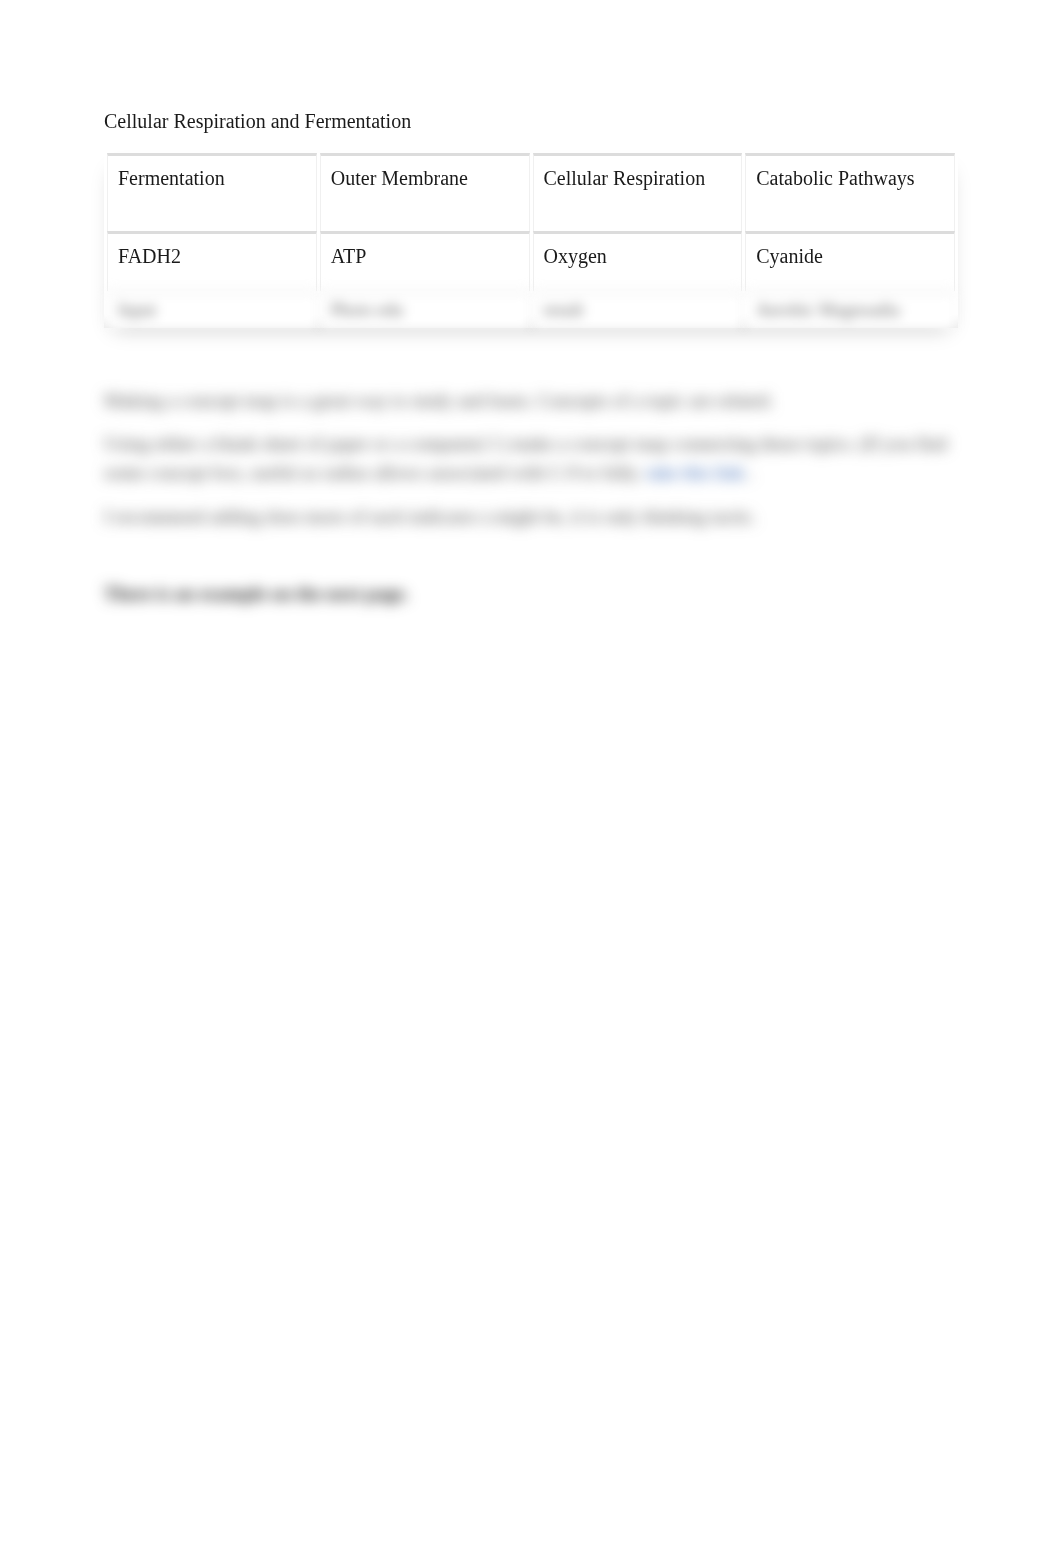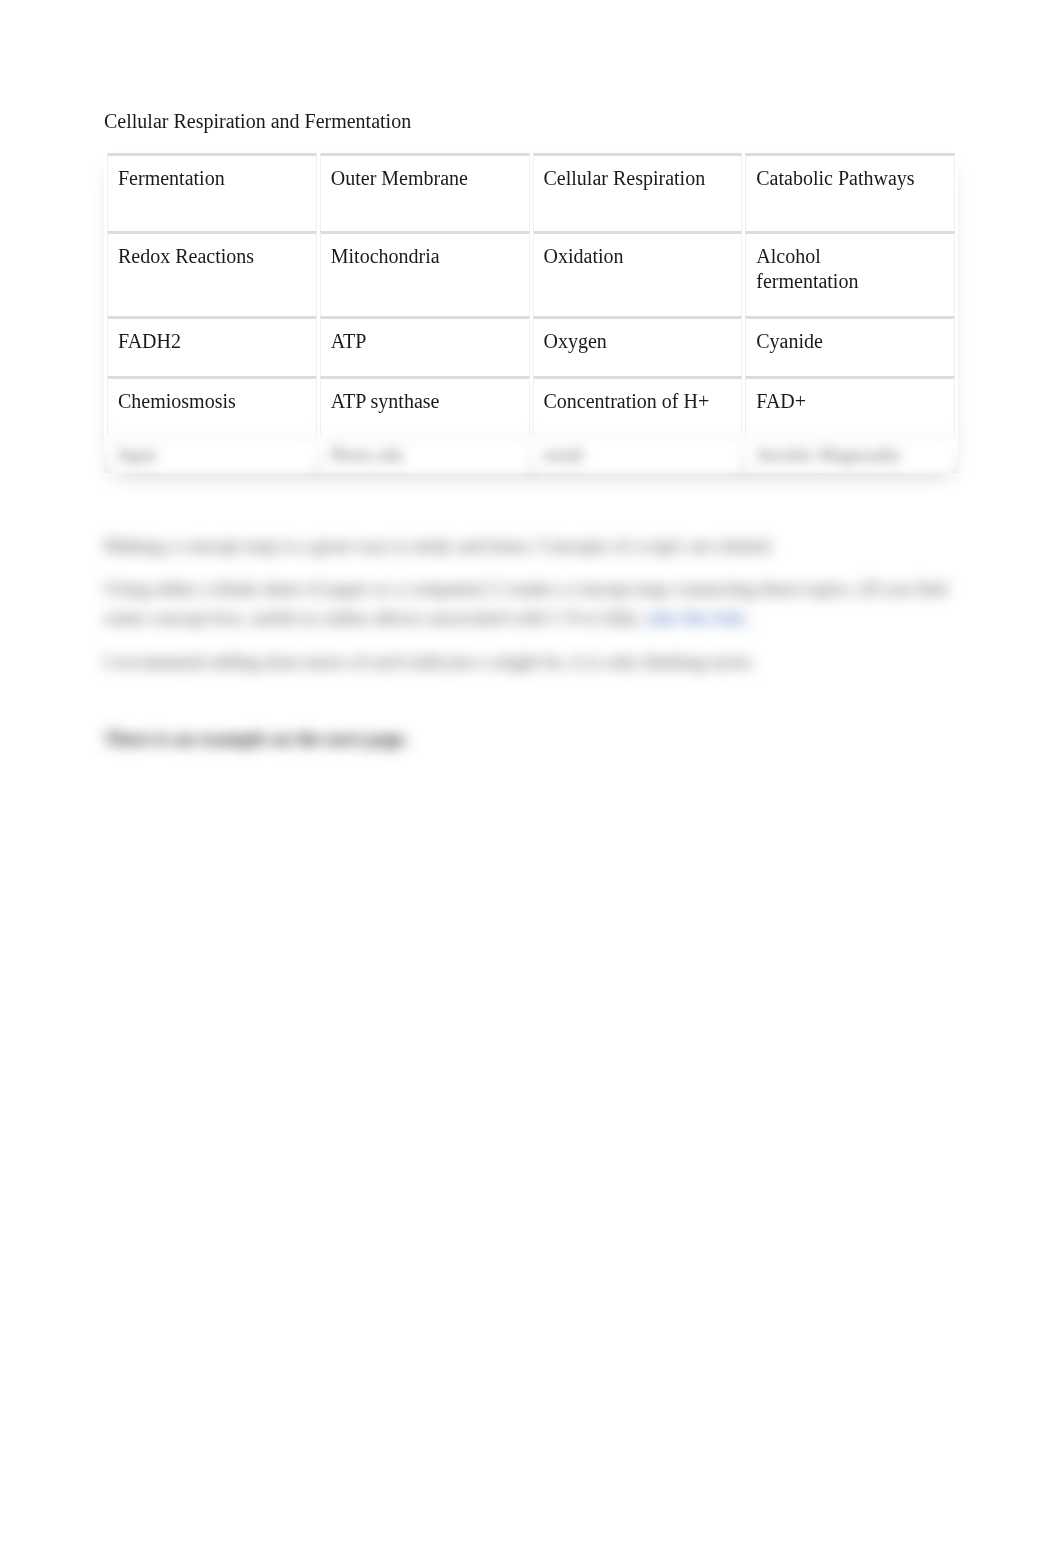--- a/index.html
+++ b/index.html
@@ -83,36 +83,24 @@
 <div class="table-wrap">
   <table class="term-table">
     <tbody>
       <tr>
         <td>Fermentation</td>
         <td>Outer Membrane</td>
         <td>Cellular Respiration</td>
         <td>Catabolic Pathways</td>
       </tr>
       <tr>
-        <td>Redox Reactions</td>
-        <td>Mitochondria</td>
-        <td>Oxidation</td>
-        <td>Alcohol fermentation</td>
-      </tr>
-      <tr>
         <td>FADH2</td>
         <td>ATP</td>
         <td>Oxygen</td>
         <td>Cyanide</td>
-      </tr>
-      <tr>
-        <td>Chemiosmosis</td>
-        <td>ATP synthase</td>
-        <td>Concentration of H+</td>
-        <td>FAD+</td>
       </tr>
       <tr class="blurred-row">
         <td>Input</td>
         <td>Photo edu</td>
         <td>result</td>
         <td>Aerobic   Magnoadia</td>
       </tr>
     </tbody>
   </table>
 </div>

